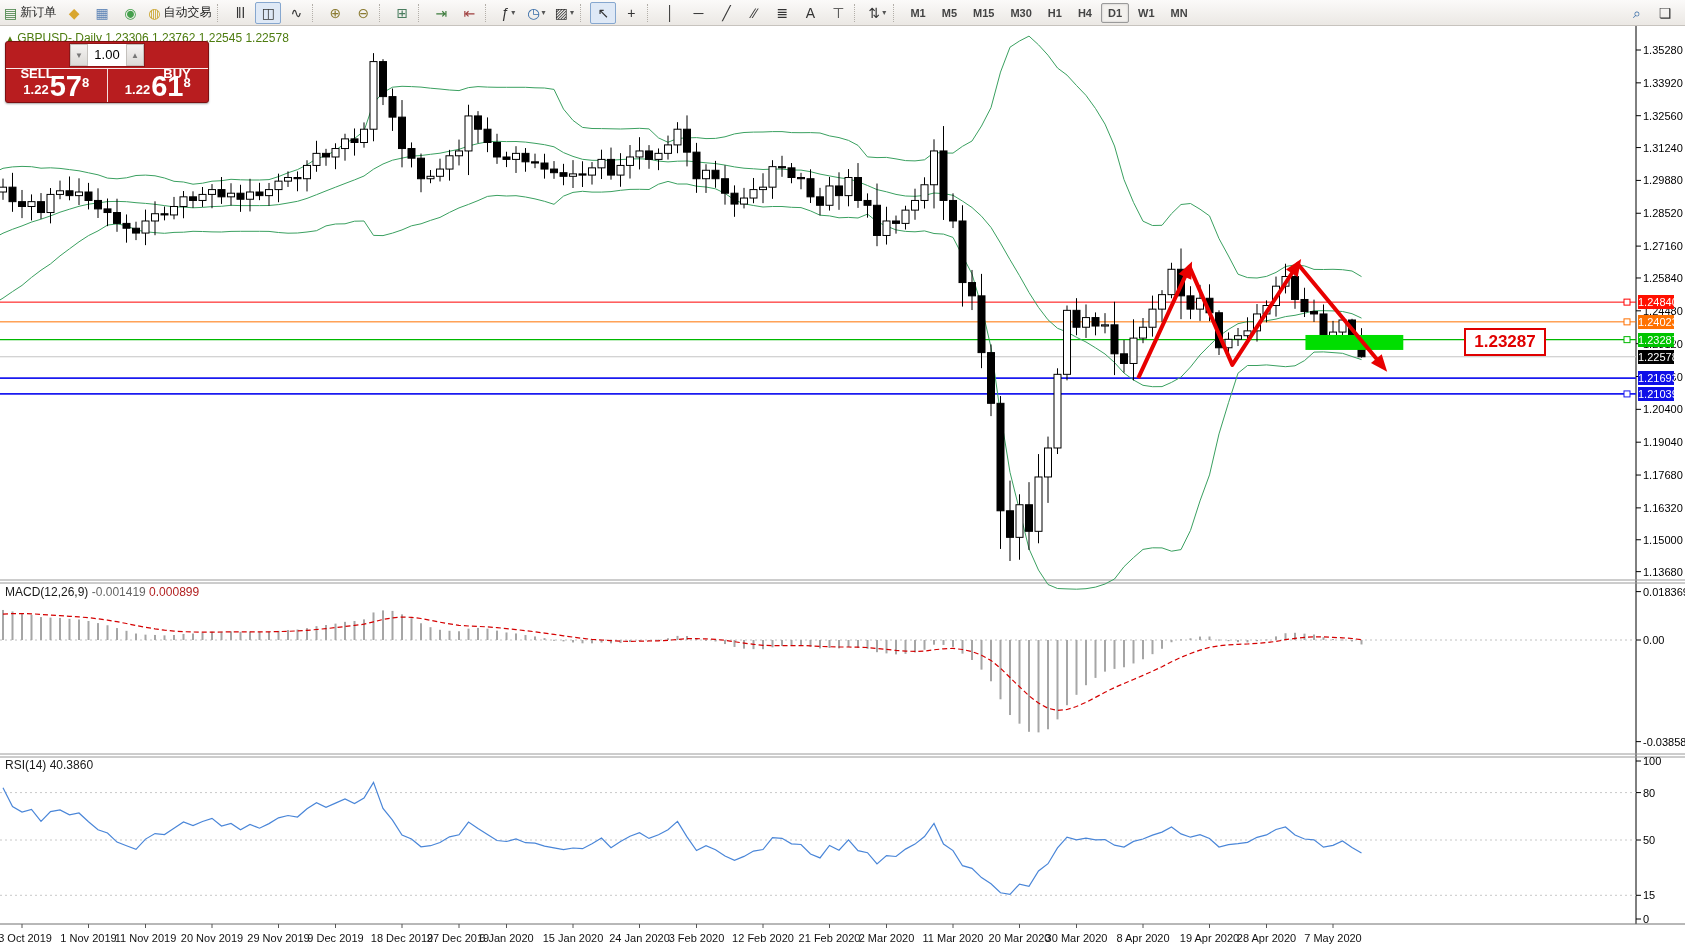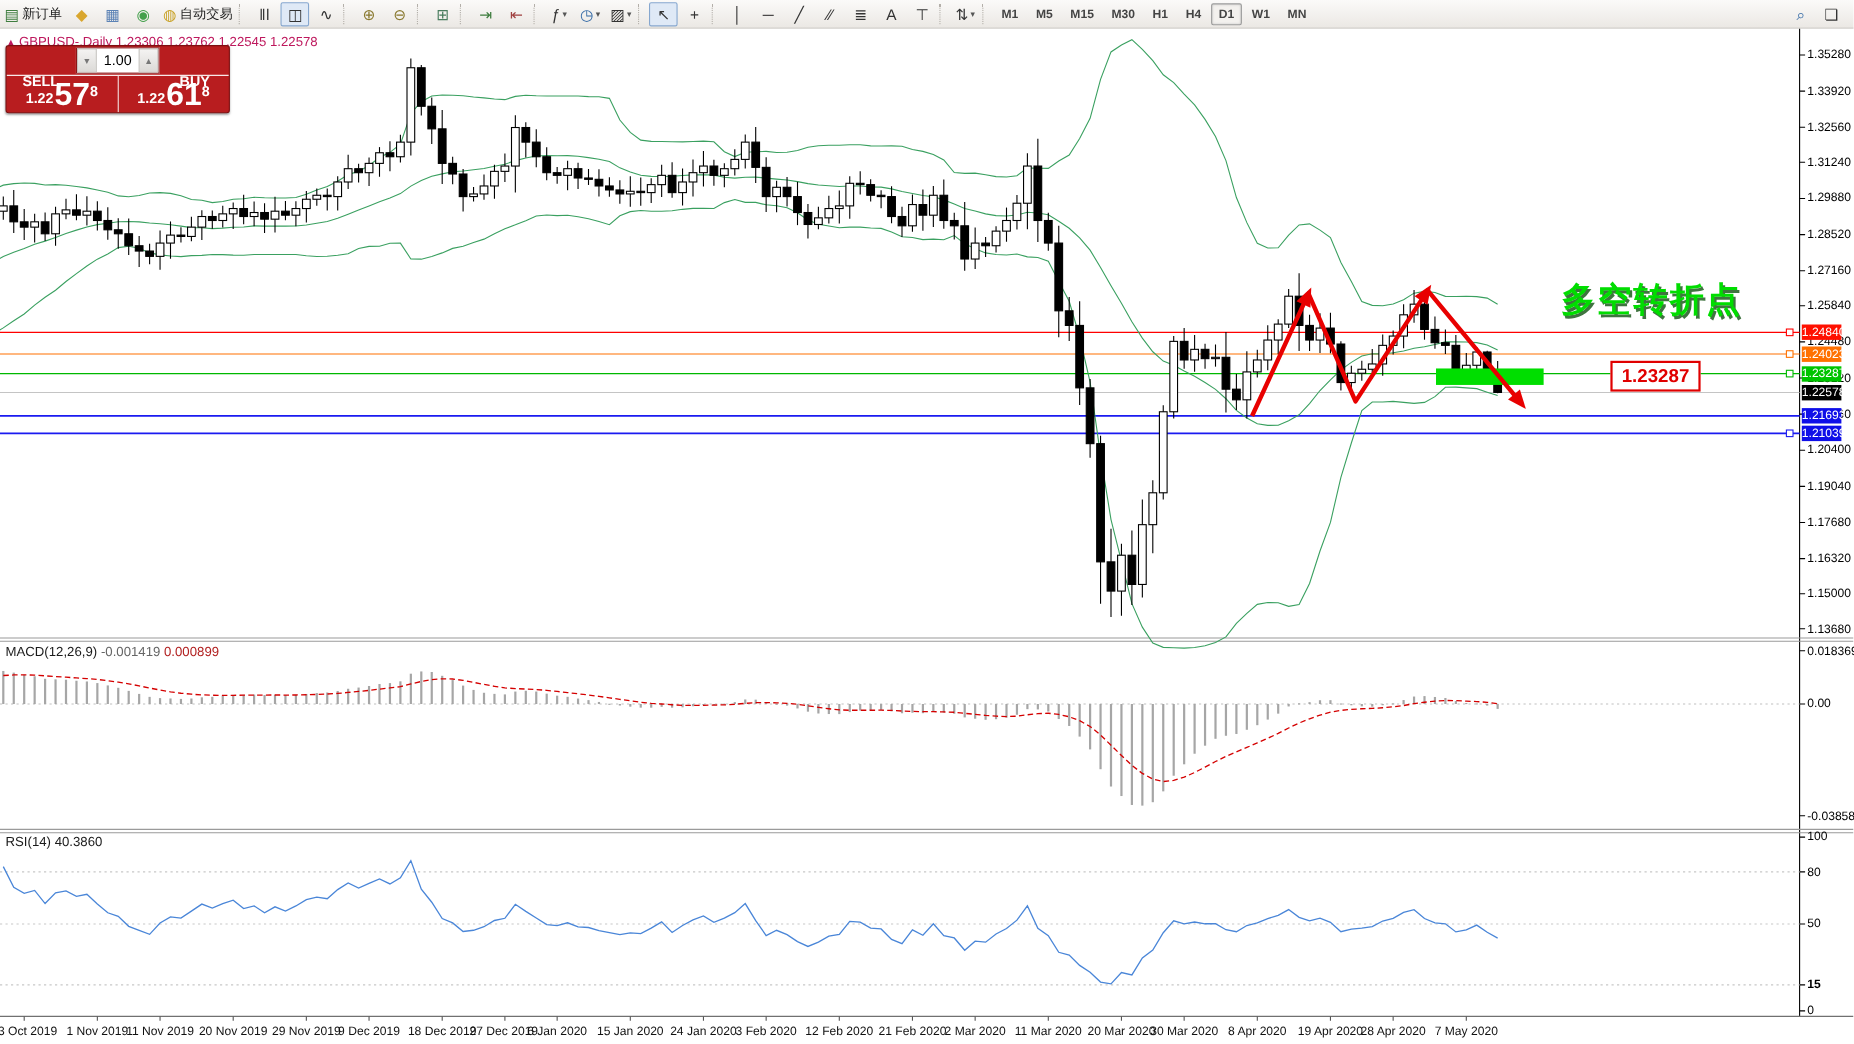--- a/index.html
+++ b/index.html
@@ -16,21 +16,21 @@
   .tb-label{margin-left:3px;font-size:12px;color:#222;}
   .tb-dd{font-size:8px;color:#555;margin-left:2px;}
   .tf-btn{height:18px;padding:0 6px;margin:0 1px;font-size:11px;font-weight:bold;color:#444;
     display:flex;align-items:center;border:1px solid transparent;border-radius:2px;}
   .tf-btn.pressed{border:1px solid #9a9a9a;background:#f3f1ee;box-shadow:inset 0 0 2px #bbb;}
   #tb-right{margin-left:auto;display:flex;align-items:center;margin-right:6px;}
   
   #stage{position:absolute;left:0;top:0;width:1685px;height:949px;}
   svg{position:absolute;left:0;top:0;}
   .ovl{position:absolute;white-space:nowrap;}
-  #chart-title{left:6px;top:31px;font-size:12px;color:#be185d;z-index:5;}
+  #chart-title{left:6px;top:31px;font-size:12px;color:#4d7c0f;z-index:5;}
   #chart-title .tri{font-size:8px;position:relative;top:-1px;}
   .yl{position:absolute;font-size:11px;color:#000;line-height:12px;}
   .badge{position:absolute;left:1638px;width:36px;height:14px;color:#fff;font-size:11px;
     line-height:14px;text-align:center;z-index:6;}
   .dlab{position:absolute;top:932px;font-size:11px;color:#111;transform:translateX(-50%);}
   .ind-label{position:absolute;font-size:12px;color:#1a1a1a;z-index:5;}
   .ind-label .v1{color:#666;}
   .ind-label .v2{color:#b22222;}
   #annotation{position:absolute;left:1419px;top:252px;font-size:31px;font-weight:bold;
     color:#00dd00;text-shadow:2px 2px 0 rgba(0,70,0,.75);letter-spacing:2px;z-index:8;}
@@ -733,21 +733,20 @@
   <div class="ind-label" style="left:5px;top:585px;">
     <span>MACD(12,26,9)</span>
     <span class="v1">-0.001419</span>
     <span class="v2">0.000899</span>
   </div>
   <div class="ind-label" style="left:5px;top:758px;">
     <span>RSI(14)</span>
     <span>40.3860</span>
   </div>
 
-  <div id="annotation">多空转折点</div>
   <div id="callout">1.23287</div>
 
   <div id="yaxis-layer">
       <div class="yl" style="left: 1643px; top: 44px;">1.35280</div>
       <div class="yl" style="left: 1643px; top: 76.844px;">1.33920</div>
       <div class="yl" style="left: 1643px; top: 109.688px;">1.32560</div>
       <div class="yl" style="left: 1643px; top: 141.566px;">1.31240</div>
       <div class="yl" style="left: 1643px; top: 174.41px; text-align: center;">1.29880</div>
       <div class="yl" style="left: 1643px; top: 207.254px;">1.28520</div>
       <div class="yl" style="left: 1643px; top: 240.098px;">1.27160</div>
@@ -760,21 +759,21 @@
       <div class="yl" style="left: 1643px; top: 469.04px;">1.17680</div>
       <div class="yl" style="left: 1643px; top: 501.884px;">1.16320</div>
       <div class="yl" style="left: 1643px; top: 533.762px;">1.15000</div>
       <div class="yl" style="left: 1643px; top: 565.64px;">1.13680</div>
       <div class="yl" style="left: 1643px; top: 585.616px;">0.018369</div>
       <div class="yl" style="left: 1643px; top: 634px;">0.00</div>
       <div class="yl" style="left: 1643px; top: 735.633px;">-0.038585</div>
       <div class="yl" style="left: 1643px; top: 755px;">100</div>
       <div class="yl" style="left: 1643px; top: 786.6px;">80</div>
       <div class="yl" style="left: 1643px; top: 834px;">50</div>
-      <div class="yl" style="left: 1643px; top: 889.3px; font-weight: bold;">15</div>
+      <div class="yl" style="left: 1643px; top: 889.3px;">15</div>
       <div class="yl" style="left: 1643px; top: 913px;">0</div>
       <div class="badge" style="top: 295.126px; background: rgb(255, 16, 0);">1.24840</div>
       <div class="badge" style="top: 314.857px; background: rgb(255, 113, 0);">1.24023</div>
       <div class="badge" style="top: 332.631px; background: rgb(0, 196, 0);">1.23287</div>
       <div class="badge" style="top: 349.753px; background: rgb(0, 0, 0);">1.22578</div>
       <div class="badge" style="top: 371.126px; background: rgb(15, 15, 232);">1.21693</div>
       <div class="badge" style="top: 386.92px; background: rgb(15, 15, 232);">1.21039</div>
     </div>
   <div id="xaxis-layer">
       <div class="dlab" style="left: 22px;">23 Oct 2019</div>

